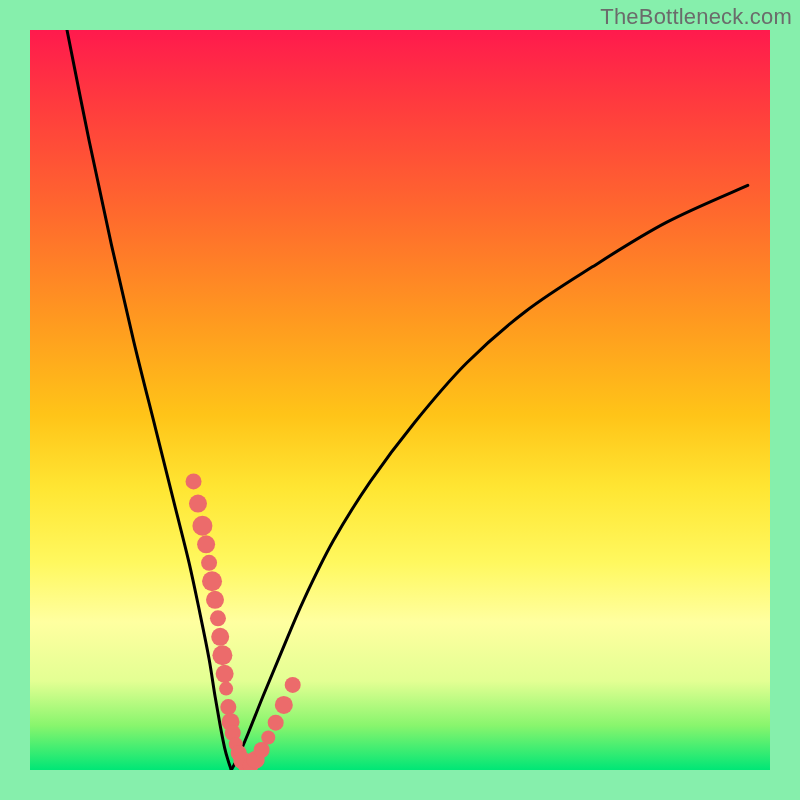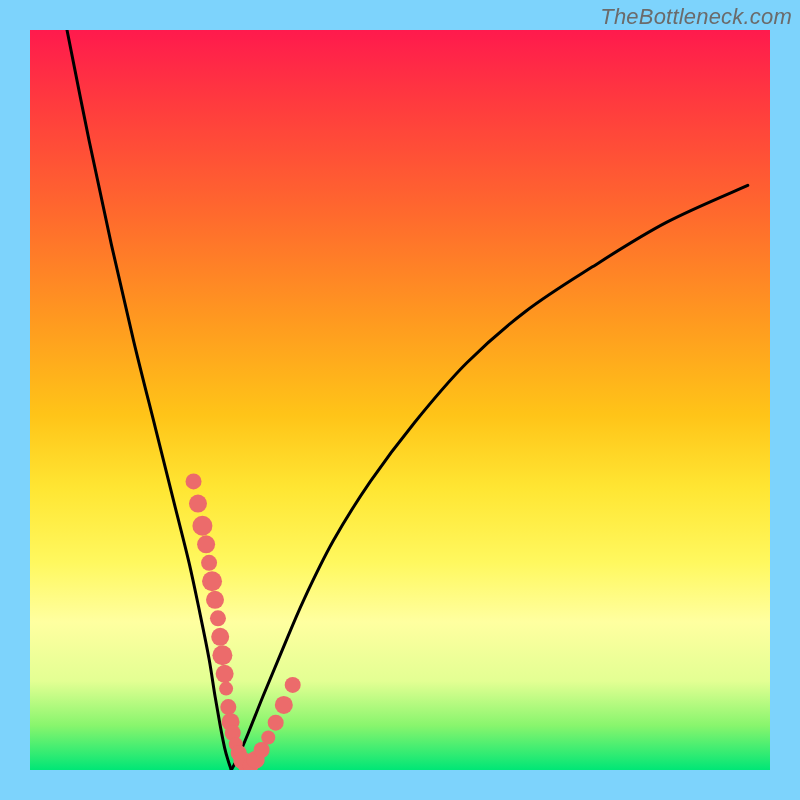--- a/index.html
+++ b/index.html
@@ -7,22 +7,21 @@
     padding: 0;
     width: 800px;
     height: 800px;
     overflow: hidden;
     font-family: Arial, Helvetica, sans-serif;
   }
   .frame {
     position: relative;
     width: 800px;
     height: 800px;
-    background: #7dd3fc;
-    font-style: italic;
+    background: #86efac;
   }
   .plot-area {
     position: absolute;
     left: 30px;
     top: 30px;
     width: 740px;
     height: 740px;
     background: linear-gradient(
       to bottom,
       #ff1a4d 0%,

